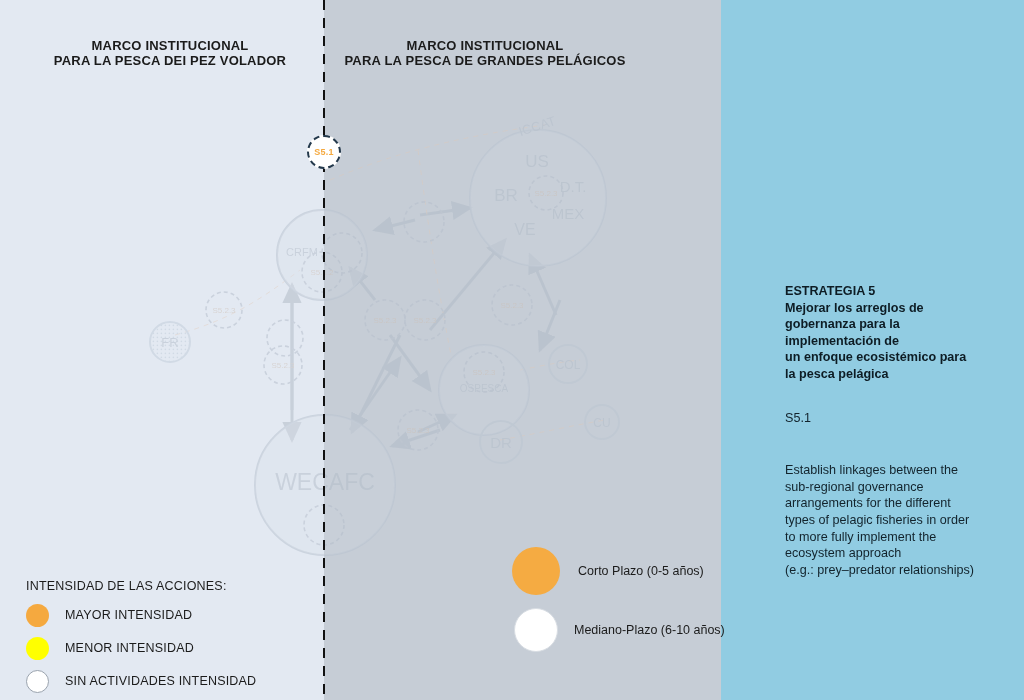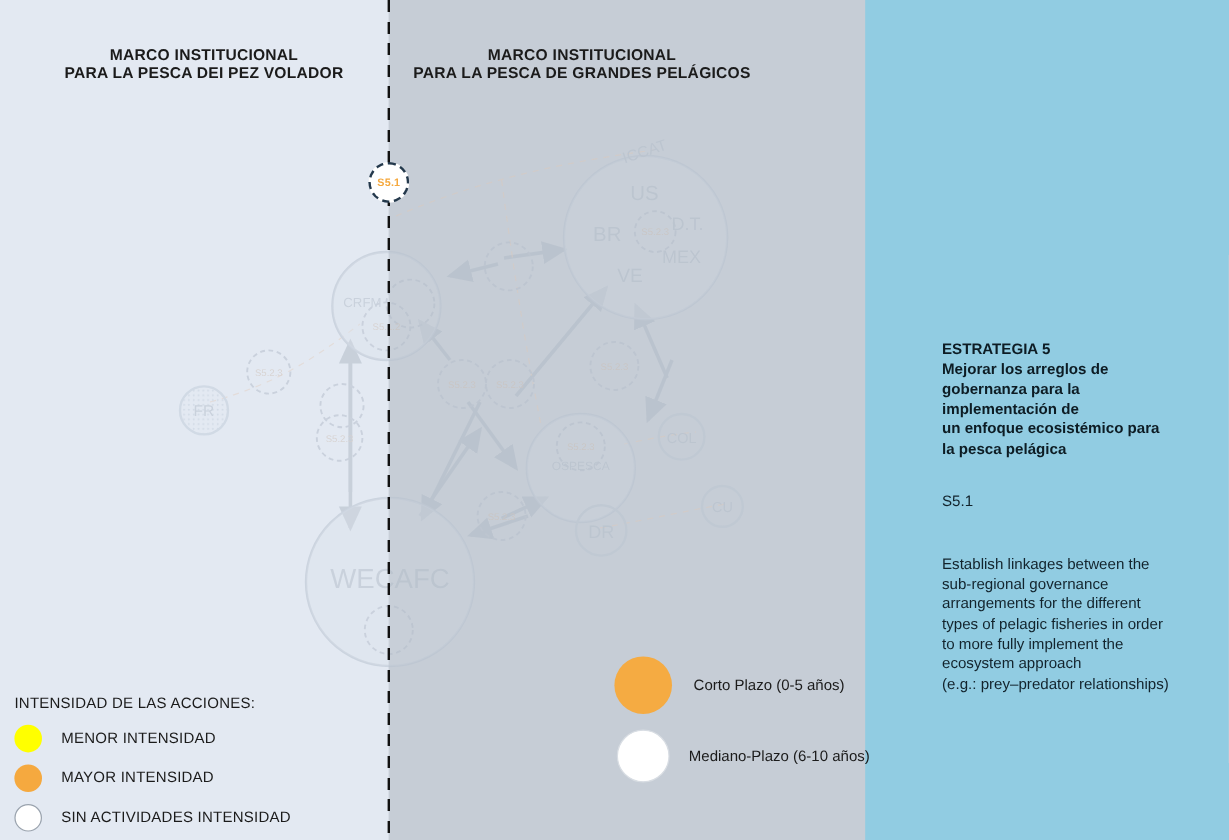--- a/index.html
+++ b/index.html
@@ -63,21 +63,21 @@
     white-space:pre-line;color:#0d1c24;
   }
   #strategy .code{
     margin-top:27px;font-size:12.6px;line-height:16.6px;color:#12232c;
   }
   #strategy .body{
     font-size:12.6px;line-height:16.6px;color:#12232c;white-space:pre-line;margin-top:36px;
   }
 
   
-  #legend-intensity{position:absolute;left:12px;top:579px;}
+  #legend-intensity{position:absolute;left:26px;top:579px;}
   #legend-intensity .legend-caption{
     font-size:12.5px;color:#1b1b1b;margin-bottom:9px;letter-spacing:.2px;
   }
   .legend-row{display:flex;align-items:center;height:26px;margin-bottom:7px;}
   .legend-dot{
     width:23px;height:23px;border-radius:50%;margin-right:16px;flex:0 0 auto;
   }
   .legend-row .legend-label{font-size:12.5px;color:#1b1b1b;letter-spacing:.2px;}
 
   
@@ -224,27 +224,27 @@
 types of pelagic fisheries in order
 to more fully implement the
 ecosystem approach
 (e.g.: prey–predator relationships)</div>
   </div>
 
   <div id="legend-intensity">
     <div class="legend-caption">INTENSIDAD DE LAS ACCIONES:</div>
 
     <div class="legend-row">
+      <div class="legend-dot" style="background:#f5a93f;"></div>
+      <div class="legend-label">MAYOR INTENSIDAD</div>
+    </div>
+
+    <div class="legend-row">
       <div class="legend-dot" style="background:#ffff00;"></div>
       <div class="legend-label">MENOR INTENSIDAD</div>
-    </div>
-
-    <div class="legend-row">
-      <div class="legend-dot" style="background:#f5a93f;"></div>
-      <div class="legend-label">MAYOR INTENSIDAD</div>
     </div>
 
     <div class="legend-row">
       <div class="legend-dot" style="background:#ffffff;border:1px solid #9aa3ae;box-sizing:border-box;"></div>
       <div class="legend-label">SIN ACTIVIDADES INTENSIDAD</div>
     </div>
   </div>
 
   <div id="legend-time">
     <div class="time-row">

